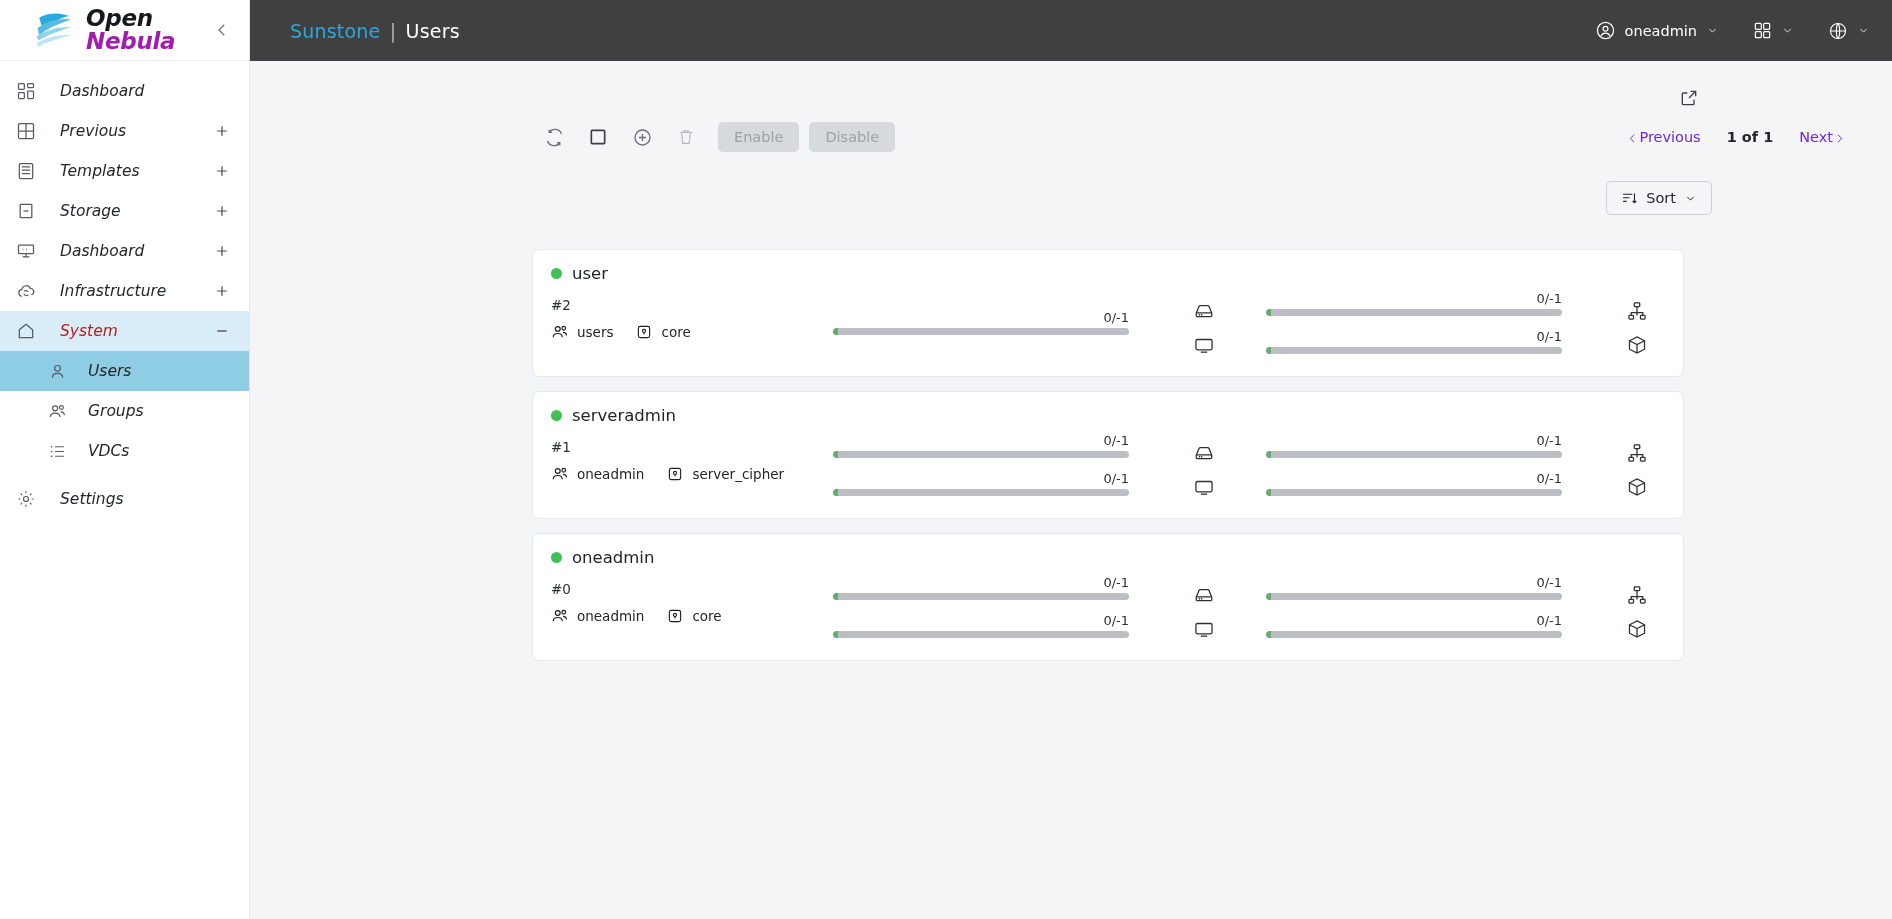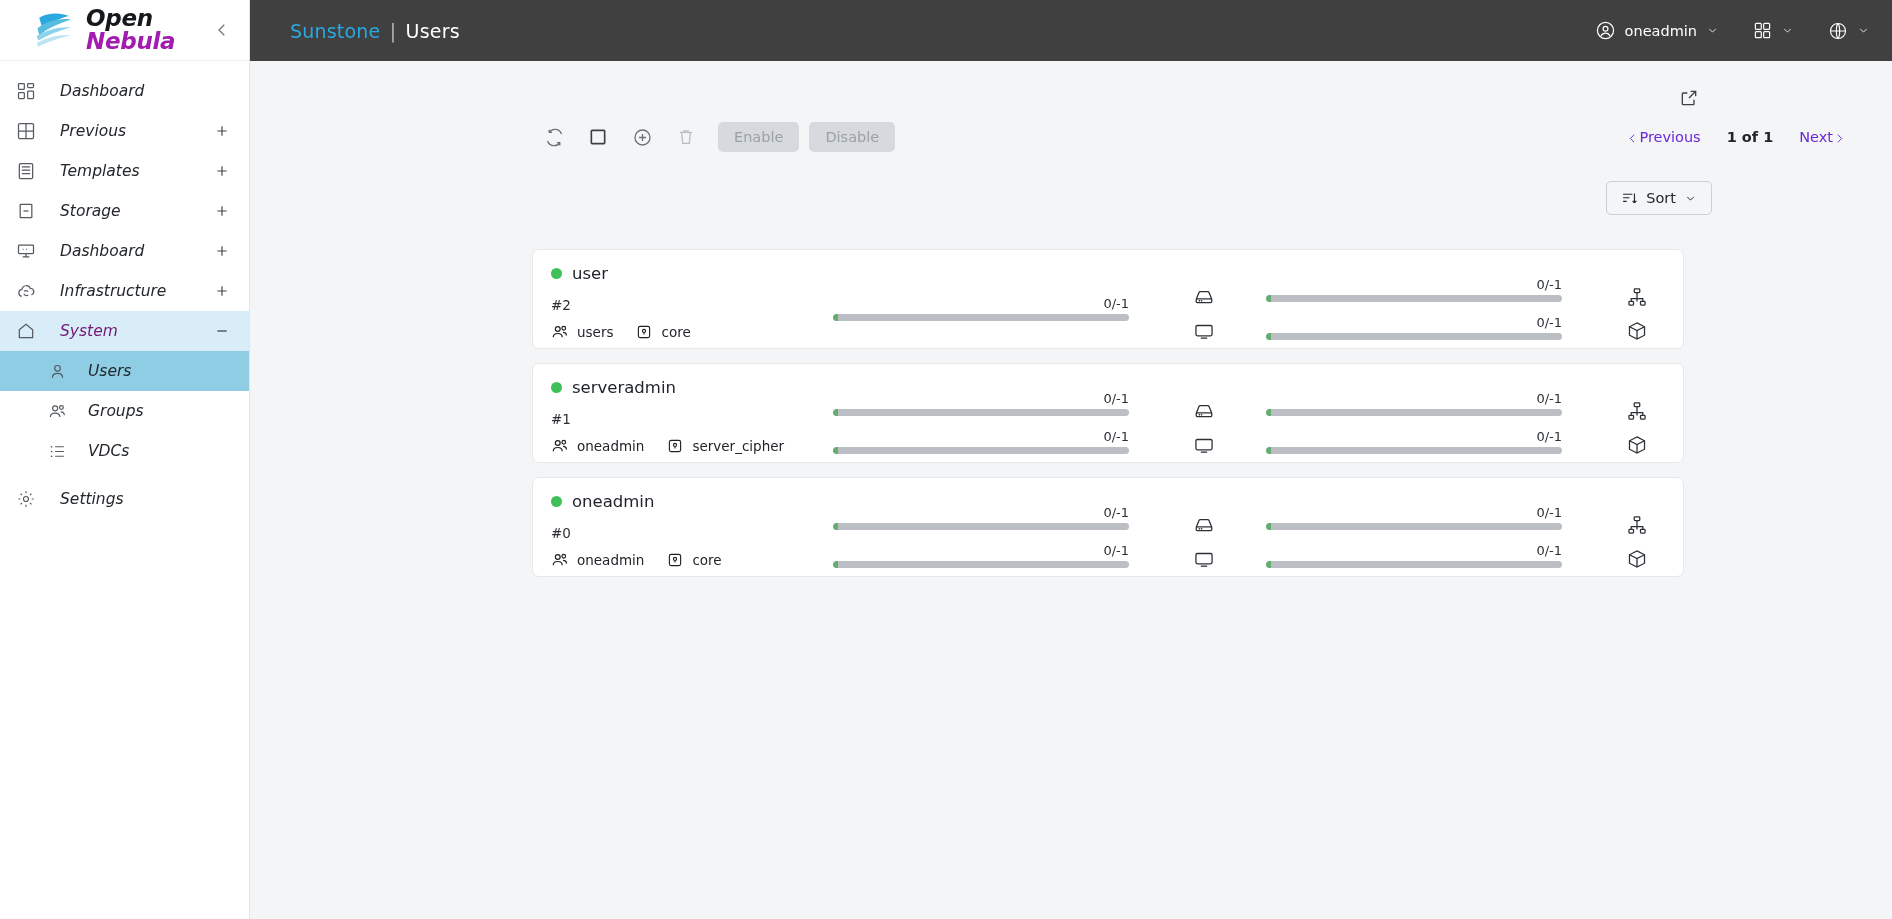--- a/index.html
+++ b/index.html
@@ -51,21 +51,21 @@
     width: 24px; height: 24px; flex: 0 0 24px;
     display: flex; align-items: center; justify-content: center;
     color: #555b60;
   }
   .nav-item .label { font-size: 15.5px; color: #23272b; }
   .nav-item .plus {
     margin-left: auto; width: 18px; height: 18px; color: #44494e;
     display: flex; align-items: center; justify-content: center;
   }
   .nav-item.expanded { background: #d8edf7; }
-  .nav-item.expanded .label { color: #701a75; }
+  .nav-item.expanded .label { color: #b91c1c; }
   .nav-sub {
     height: 40px; display: flex; align-items: center;
     padding-left: 46px; gap: 20px; cursor: pointer;
   }
   .nav-sub .ico {
     width: 22px; height: 22px; flex: 0 0 22px;
     display: flex; align-items: center; justify-content: center;
     color: #555b60;
   }
   .nav-sub .label { font-size: 15.5px; color: #23272b; }
@@ -148,21 +148,21 @@
     display: flex; align-items: center; gap: 8px; cursor: pointer;
     font-family: inherit; font-size: 14.5px; color: #23272b;
     margin-right: 150px;
   }
 
   
   .cards { padding: 34px 30px 0 30px; }
   .card {
     margin-left: 252px; width: 1152px;
     background: #fff; border: 1px solid #e6e8ea; border-radius: 7px;
-    height: 100px; margin-bottom: 14px;
+    height: 128px; margin-bottom: 14px;
     display: flex; align-items: stretch; padding: 0 18px;
     cursor: pointer;
   }
   .card-left { width: 282px; padding: 14px 0 0 0; flex: 0 0 282px; }
   .card-title { display: flex; align-items: center; gap: 10px; }
   .dot { width: 11px; height: 11px; border-radius: 50%; background: #3fc158; flex: 0 0 11px; }
   .card-name { font-size: 16.5px; color: #21252a; }
   .card-id { font-size: 13.5px; color: #2b3035; margin-top: 14px; }
   .card-meta { display: flex; align-items: center; gap: 8px; margin-top: 10px; }
   .meta-item { display: flex; align-items: center; gap: 8px; margin-right: 14px; }

